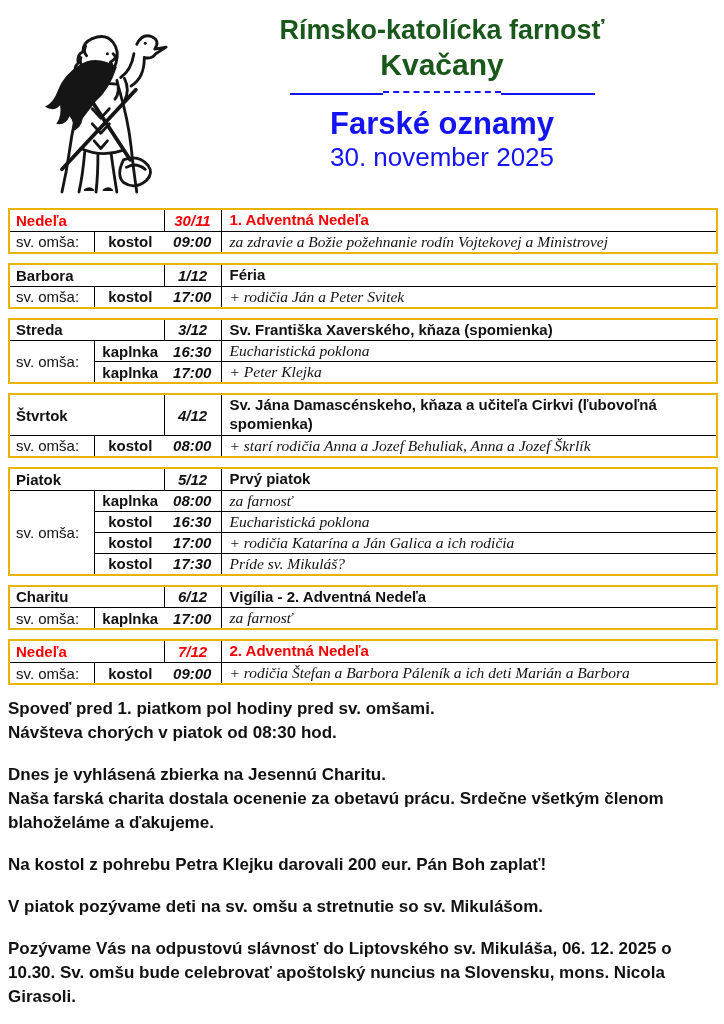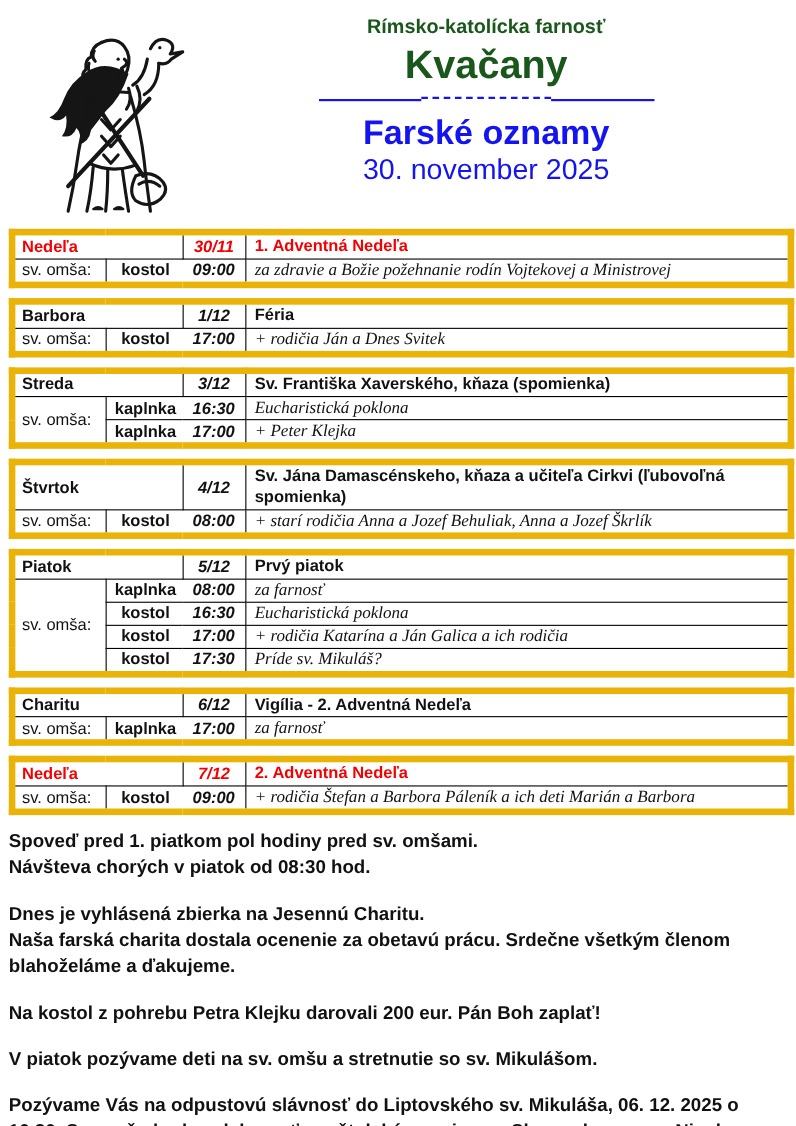--- a/index.html
+++ b/index.html
@@ -10,33 +10,33 @@
   }
   *{box-sizing:border-box;}
   html,body{margin:0;padding:0;background:#ffffff;}
   body{width:724px;height:1024px;overflow:hidden;font-family:"Liberation Sans",sans-serif;color:var(--ink);}
   .page{width:724px;height:1024px;padding:0 8px;}
 
   
   .header{display:flex;height:202px;}
   .logo-box{width:160px;flex:0 0 160px;padding:10px 0 0 18px;}
   .titles{flex:1;text-align:center;padding-top:14px;}
-  .parish1{font-size:18px;font-weight:bold;color:var(--green);line-height:1.2;}
-  .parish2{font-size:36px;font-weight:bold;color:var(--green);line-height:1.25;}
+  .parish1{font-size:27px;font-weight:bold;color:var(--green);line-height:1.2;}
+  .parish2{font-size:30px;font-weight:bold;color:var(--green);line-height:1.25;}
   .divider{display:flex;align-items:center;width:305px;margin:7px auto 8px auto;height:6px;}
   .divider .solid{flex:1;border-top:2px solid var(--blue);}
   .divider .dashes{width:118px;border-top:2px dashed var(--blue);margin-bottom:3px;}
   .bulletin-title{font-size:31px;font-weight:bold;color:var(--blue);line-height:1.2;margin-top:4px;}
   .bulletin-date{font-size:26px;color:var(--blue);line-height:1.2;}
 
   
   .sched{margin-top:6px;}
   table.day-table{
     width:708px;table-layout:fixed;border-collapse:collapse;
-    border:6px solid #eab308;margin:0 0 9px 0;
+    border:2px solid #eab308;margin:0 0 9px 0;
     font-size:15px;
   }
   col.c1{width:85px;} col.c2{width:70px;} col.c3{width:57px;} col.c4{width:496px;}
   td{border:1.5px solid #000;height:21px;padding:1px 5px;vertical-align:middle;overflow:hidden;}
   td.b{font-weight:bold;}
   td.day{padding-left:6px;}
   td.date,td.time{text-align:center;padding-right:5px;white-space:nowrap;font-style:italic;}
   td.title{padding-left:8px;line-height:1.25;}
   td.label{padding-left:6px;}
   td.place{border-right-style:hidden;padding-left:7px;white-space:nowrap;text-align:center;}
@@ -157,21 +157,21 @@
       <tbody>
       <tr>
         <td colspan="2" class="day b">Barbora</td>
         <td class="date b">1/12</td>
         <td class="title b">Féria</td>
       </tr>
       <tr>
         <td class="label">sv. omša:</td>
         <td class="place b">kostol</td>
         <td class="time b">17:00</td>
-        <td class="intent">+ rodičia Ján a Dnes Svitek</td>
+        <td class="intent">+ rodičia Ján a Peter Svitek</td>
       </tr>
       </tbody>
     </table>
 
 
     <table class="day-table">
       <colgroup>
           <col class="c1">
           <col class="c2">
           <col class="c3">

